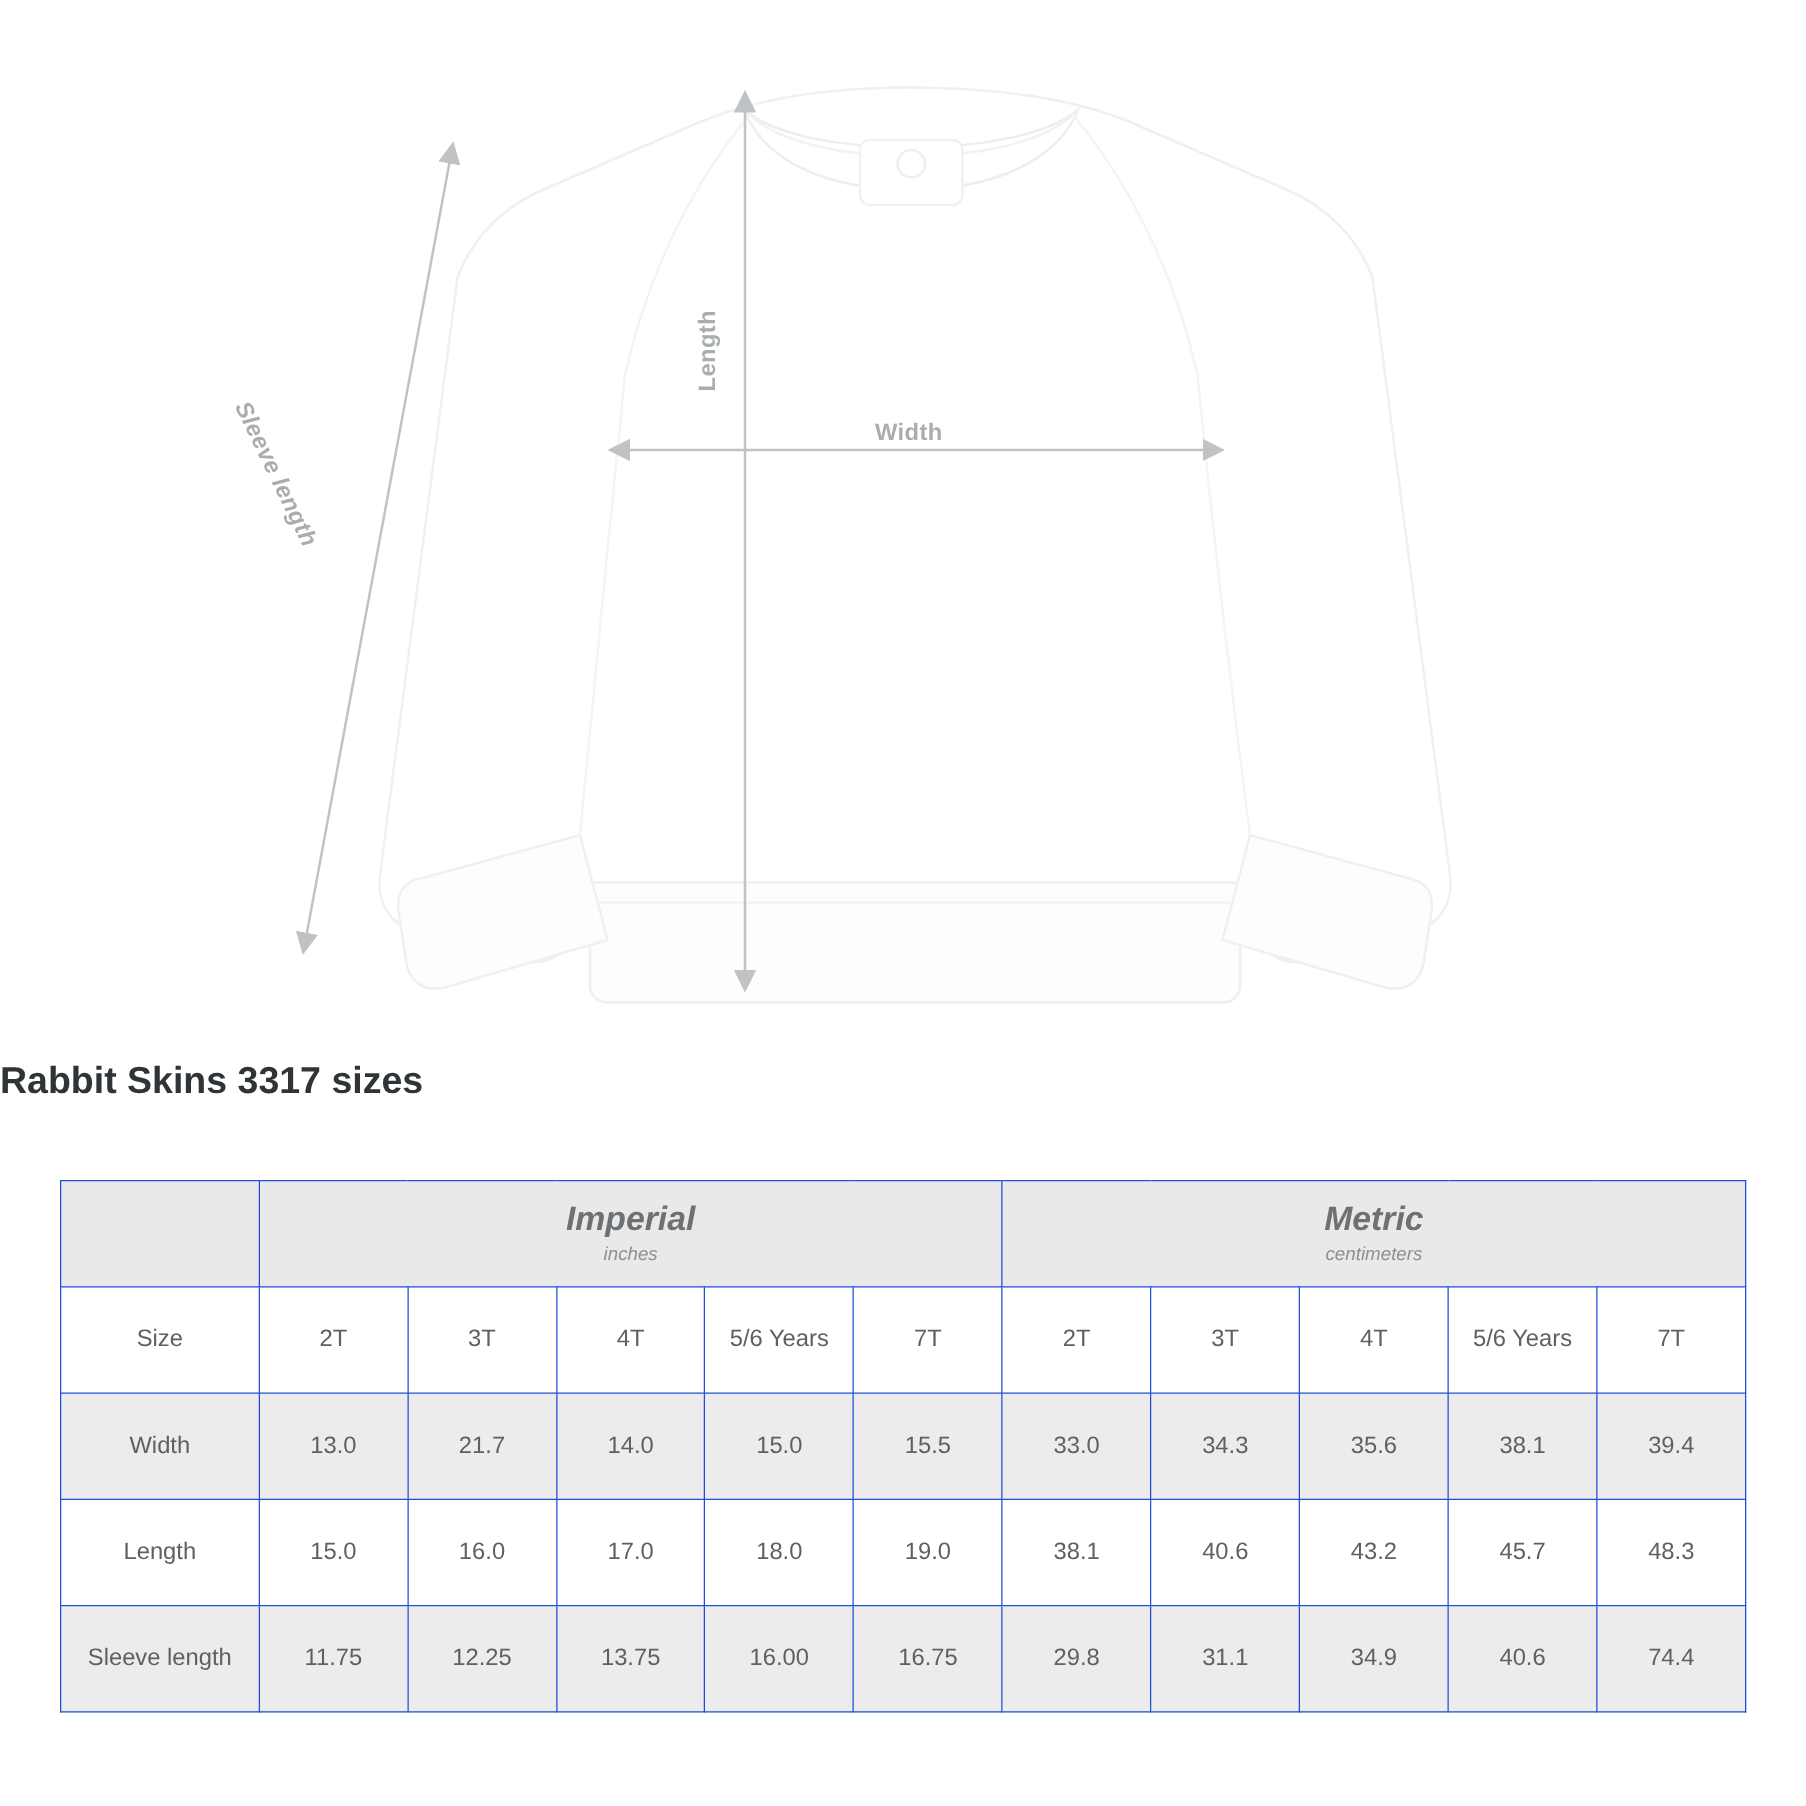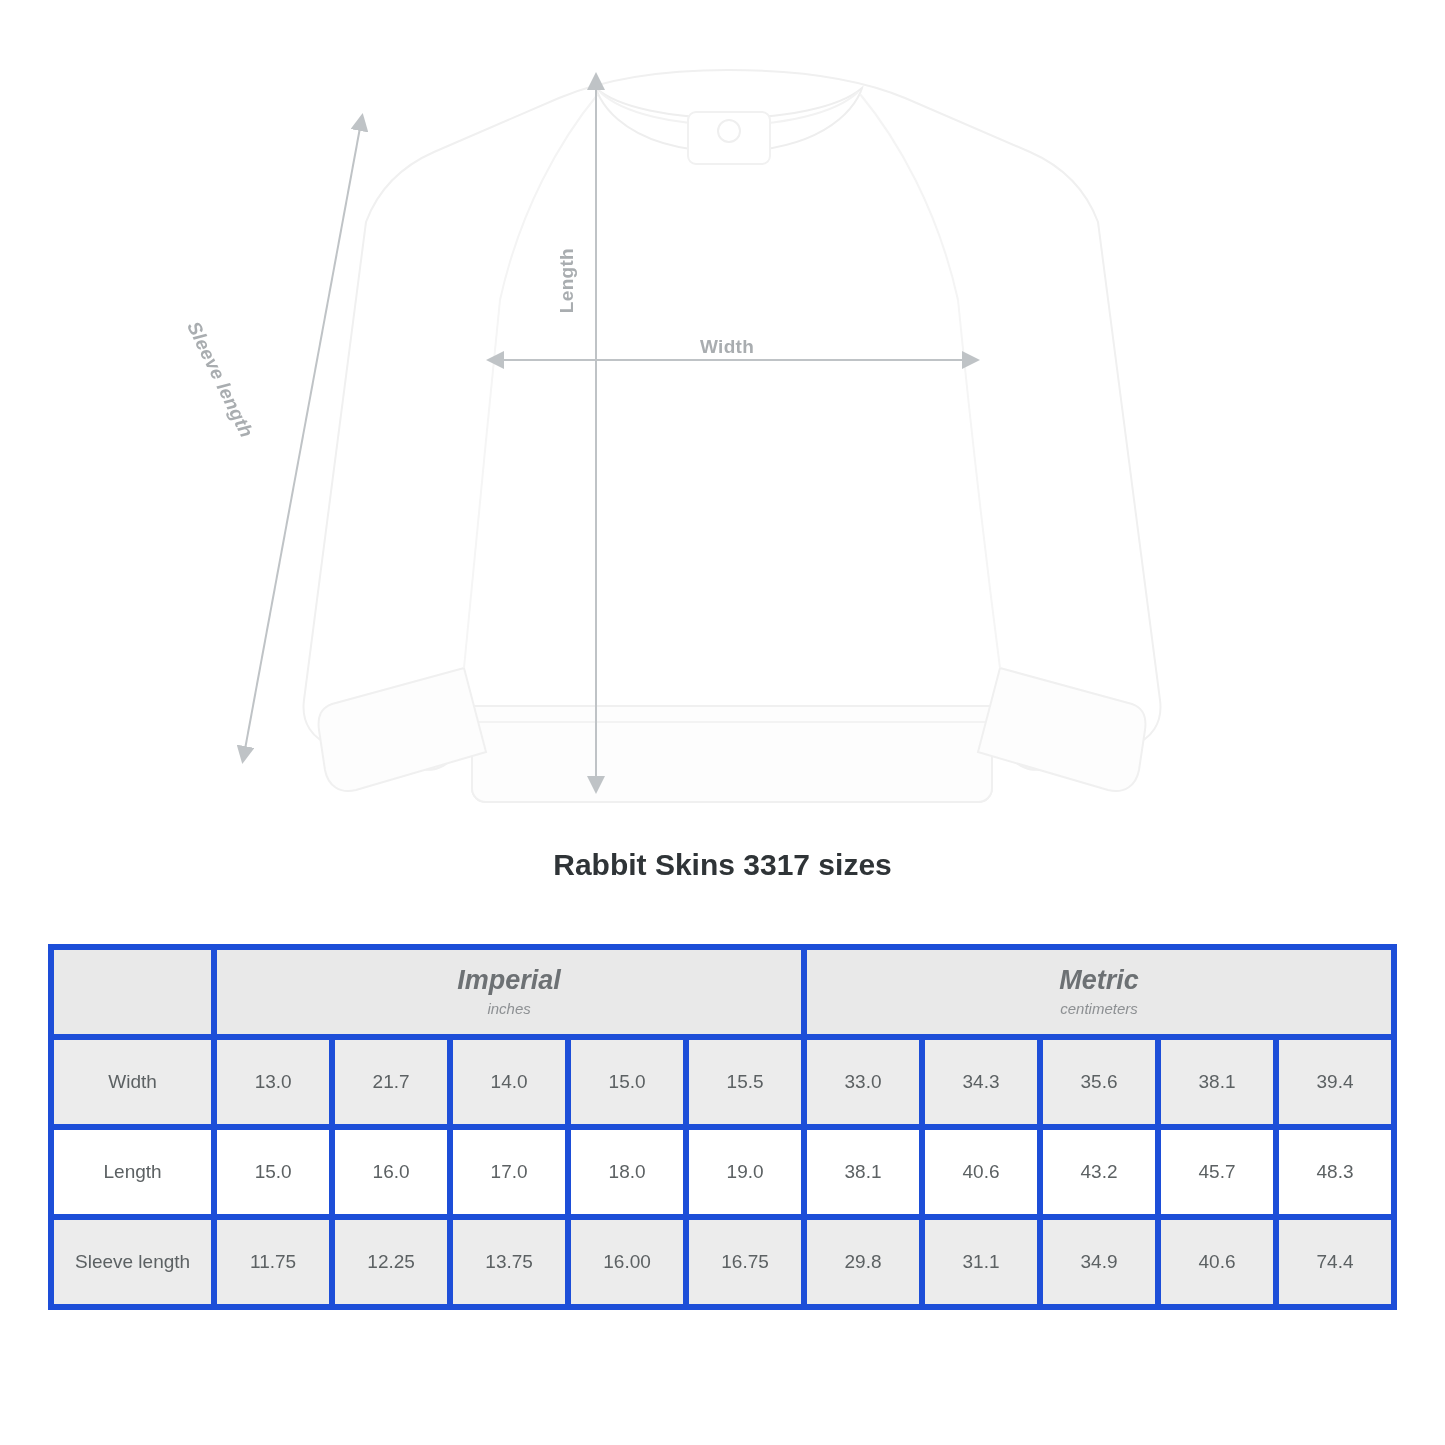--- a/index.html
+++ b/index.html
@@ -49,38 +49,37 @@
   .label-sleeve {
     left: 202px;
     top: 318px;
     transform: rotate(64deg);
     transform-origin: left top;
     font-style: italic;
   }
 
   
   .chart-title {
-    text-align: center;
     font-size: 30px;
     font-weight: bold;
     color: #2f3437;
     margin-top: 18px;
   }
 
   
   .table-wrap {
     margin: 62px 48px 0 48px;
   }
   table.size-table {
     border-collapse: collapse;
     width: 100%;
     table-layout: fixed;
   }
   table.size-table td, table.size-table th {
-    border: 6px solid #1d4ed8;
+    border: 1px solid #1d4ed8;
     text-align: center;
     vertical-align: middle;
     font-size: 19px;
     font-weight: normal;
     color: #5c6163;
     height: 84px;
     padding: 0;
   }
   .unit-head td {
     background: #e9e9e9;
@@ -205,20 +204,33 @@
         <td colspan="5">
           <div class="unit-title">Imperial</div>
           <div class="unit-sub">inches</div>
         </td>
         <td colspan="5">
           <div class="unit-title">Metric</div>
           <div class="unit-sub">centimeters</div>
         </td>
       </tr>
 
+      <tr class="col-head">
+        <td class="first-col">Size</td>
+        <td>2T</td>
+        <td>3T</td>
+        <td>4T</td>
+        <td>5/6 Years</td>
+        <td>7T</td>
+        <td>2T</td>
+        <td>3T</td>
+        <td>4T</td>
+        <td>5/6 Years</td>
+        <td>7T</td>
+      </tr>
 
       <tr class="row-alt">
         <td class="row-label first-col">Width</td>
         <td>13.0</td>
         <td>21.7</td>
         <td>14.0</td>
         <td>15.0</td>
         <td>15.5</td>
         <td>33.0</td>
         <td>34.3</td>

